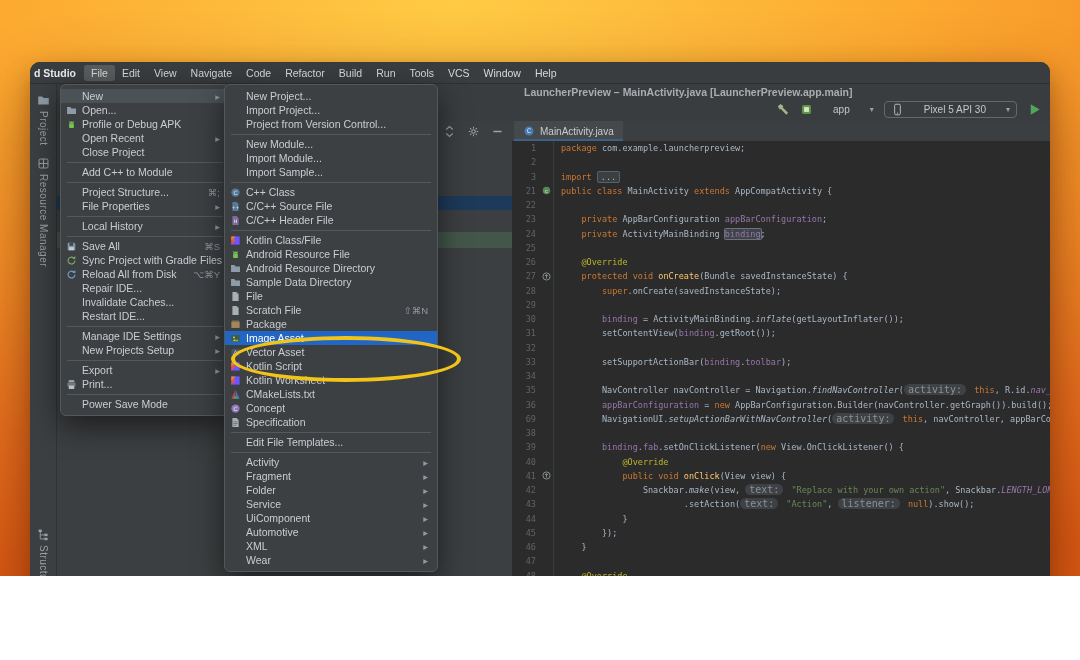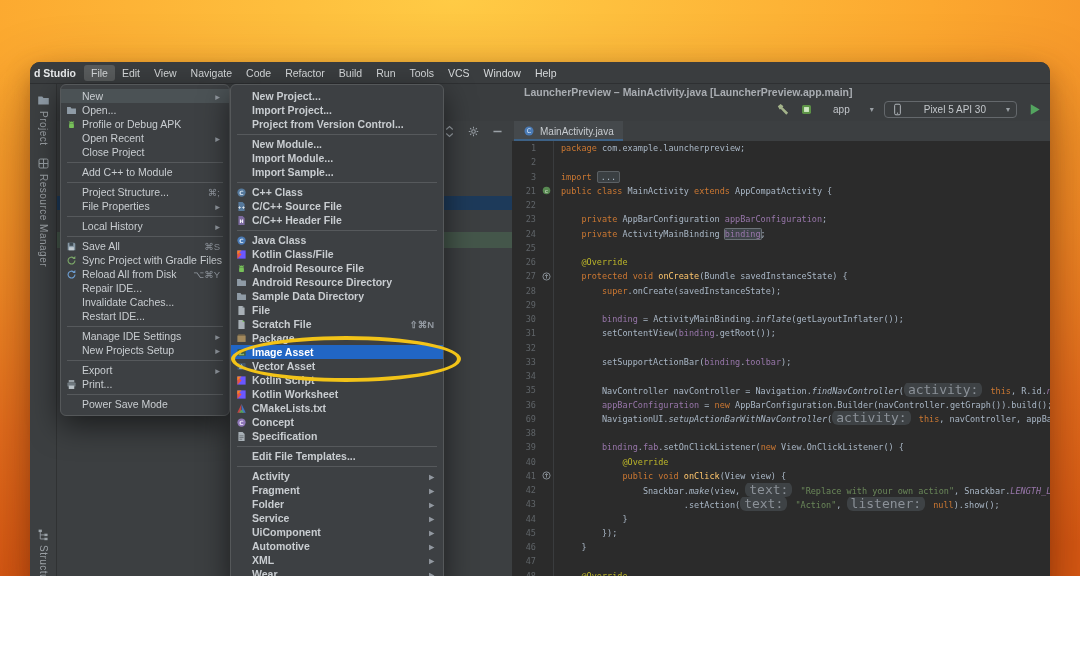--- a/index.html
+++ b/index.html
@@ -52,29 +52,29 @@
   .code{position:absolute;left:0;top:20px;right:0;bottom:0;font-family:"DejaVu Sans Mono","Liberation Mono",monospace;
     font-size:8.5px;background:linear-gradient(to right,#2b2b2b 41px,#3a3c3e 41px,#3a3c3e 42px,#2b2b2b 42px);}
   .code-row{display:flex;height:14.25px;line-height:14.25px;align-items:center;}
   .gut-num{width:24px;text-align:right;color:#5f6468;font-size:8.5px;flex:none;}
   .gut-ic{width:13px;height:12px;margin-left:4px;flex:none;display:inline-flex;align-items:center;justify-content:center;}
   .gut-ic svg{width:11px;height:11px;}
   .code-text{padding-left:8px;white-space:pre;flex:1;overflow:hidden;color:#a9b7c6;}
   .sg-k{color:#cc7832;} .sg-p{color:#a9b7c6;} .sg-f{color:#9876aa;} .sg-m{color:#ffc66d;}
   .sg-a{color:#bbb529;} .sg-s{color:#6a8759;} .sg-t{font-style:italic;color:#a9b7c6;}
   .sg-c{color:#9876aa;font-style:italic;}
-  .sg-i{background:#3e4245;color:#8b9198;border-radius:6px;padding:0 4px;font-size:13px;margin-right:3px;}
+  .sg-i{background:#3e4245;color:#8b9198;border-radius:6px;padding:0 4px;font-size:10px;margin-right:3px;}
   .sg-d{background:#3a3f42;border:1px solid #5b6064;border-radius:2px;padding:0 3px;color:#aebdc9;}
   .sg-h{background:#3e4449;box-shadow:0 0 0 1px #6c7278;border-radius:1px;color:#9876aa;}
 
   
   .menu-panel{position:absolute;background:#3d4043;border:1px solid #55585a;border-radius:6px;
     box-shadow:0 10px 30px rgba(0,0,0,.55);padding:4px 0;z-index:40;}
   .file-menu{left:60px;top:84px;width:168px;}
-  .new-submenu{left:230px;top:84px;width:212px;z-index:50;font-weight:bold;}
+  .new-submenu{left:224px;top:84px;width:212px;z-index:50;}
   .menu-item{display:flex;align-items:center;height:14px;padding:0 9px 0 5px;font-size:10.5px;color:#c9cdd1;}
   .mi-icon{width:16px;height:12px;display:inline-flex;align-items:center;flex:none;}
   .mi-icon svg{width:11px;height:11px;}
   .mi-label{flex:1;white-space:nowrap;}
   .mi-right{margin-left:14px;color:#9298a0;font-size:9.5px;white-space:nowrap;}
   .menu-sep{height:1px;background:#56595c;margin:2.5px 6px;}
   .hl-gray{background:#4b5255;}
   .hl-accent{background:var(--sel,#2166c4);color:#fff;}
   .hl-accent .mi-right{color:#dce6f5;}
 
@@ -598,30 +598,20 @@
             <text x="8" y="11.5" text-anchor="middle" font-size="7" fill="#fff" font-family="DejaVu Sans,sans-serif">H</text>
           </svg>
         </span>
         <span class="mi-label">C/C++ Header File</span>
         <span class="mi-right"></span>
       </div>
       <div class="menu-sep"></div>
       <div class="menu-item">
         <span class="mi-icon">
           <svg viewBox="0 0 16 16">
-            <circle cx="8" cy="8" r="6" fill="#4a7ab5"></circle>
-            <text x="8" y="11" text-anchor="middle" font-size="8.5" fill="#dcebf8" font-family="DejaVu Sans,sans-serif">C</text>
-          </svg>
-        </span>
-        <span class="mi-label">Java Class</span>
-        <span class="mi-right"></span>
-      </div>
-      <div class="menu-item">
-        <span class="mi-icon">
-          <svg viewBox="0 0 16 16">
             <rect x="2" y="2" width="12" height="12" fill="#6b57ff"></rect>
             <path d="M2 14L8 8 2 2z" fill="#e8543e"></path>
             <path d="M2 2h6L2 8z" fill="#f5851f"></path>
           </svg>
         </span>
         <span class="mi-label">Kotlin Class/File</span>
         <span class="mi-right"></span>
       </div>
       <div class="menu-item">
         <span class="mi-icon">

